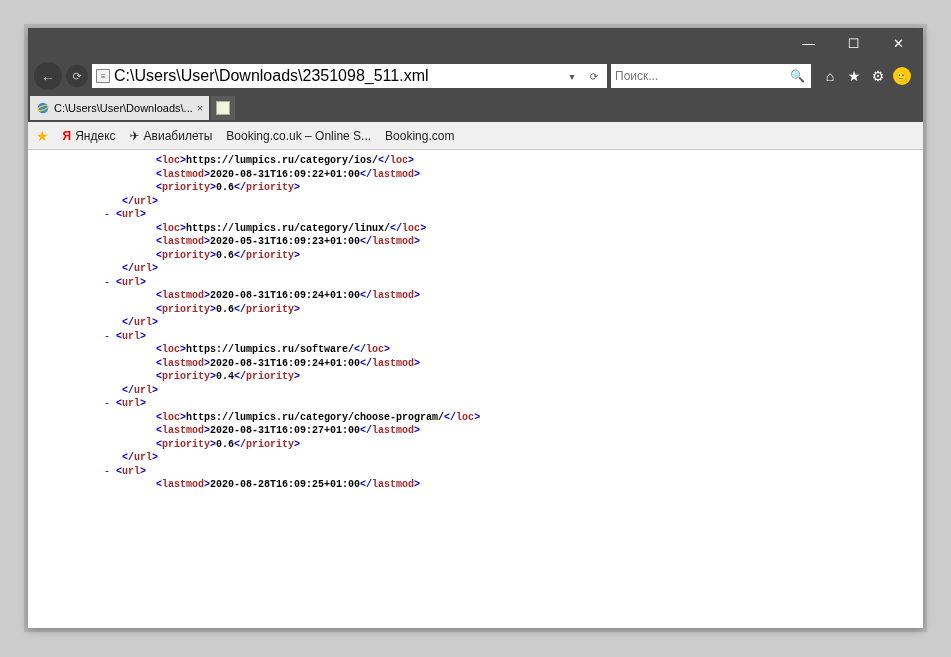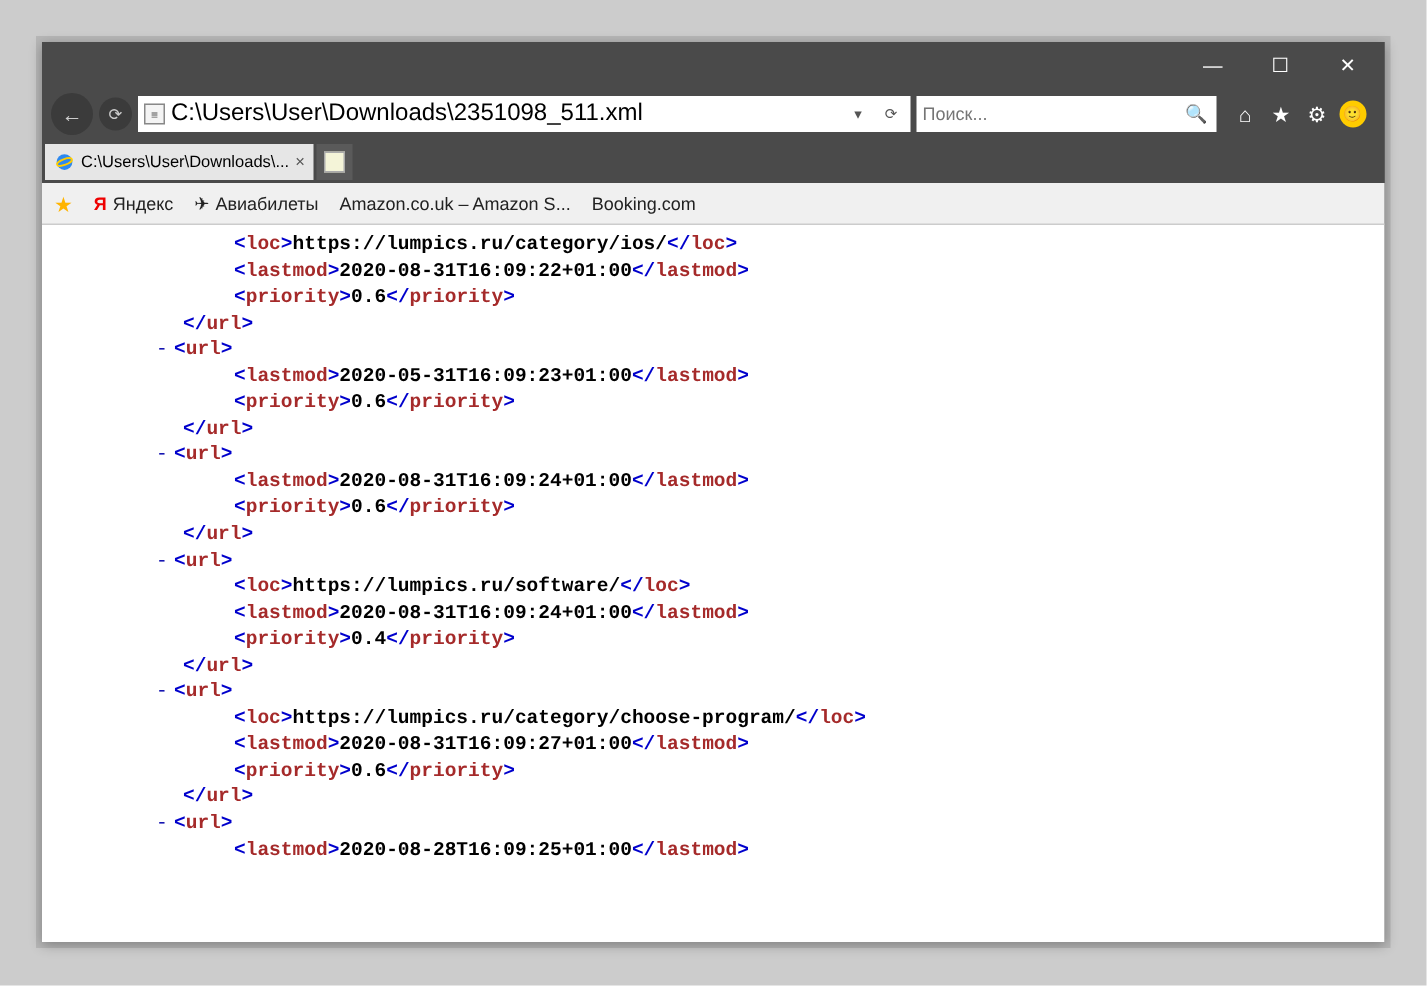--- a/index.html
+++ b/index.html
@@ -138,21 +138,21 @@
       gap: 14px;
       font-size:12px;
     }
     .bm-item{display:flex;align-items:center;gap:4px;cursor:pointer;color:#222;}
     .bm-star{color:#ffb400;font-size:14px;}
     .content {
       flex:1;
       background:#fff;
       overflow-y:scroll;
       font-family: "Courier New", monospace;
-      font-size: 13px;
+      font-size: 10px;
       font-weight: bold;
       line-height: 1.35;
       padding: 4px 8px 4px 8px;
     }
     .content::-webkit-scrollbar{width:16px;}
     .content::-webkit-scrollbar-track{background:#f0f0f0;}
     .content::-webkit-scrollbar-thumb{background:#c0c0c0;border:1px solid #a0a0a0;}
     .xml-indent-2{padding-left:86px;font-family:Liberation Mono, monospace;}
     .xml-indent-3{padding-left:120px;}
     .minus{color:#00a;font-weight:normal;display:inline-block;width:12px;margin-left:-18px;}
@@ -216,33 +216,34 @@
     <span class="bm-star">★</span>
     <div class="bm-item">
       <span style="color:#e00;font-weight:bold;">Я</span>
       <span>Яндекс</span>
     </div>
     <div class="bm-item">
       <span>✈</span>
       <span>Авиабилеты</span>
     </div>
     <div class="bm-item">
-      <span>Amazon.co.uk – Amazon S...</span>
+      <span>Booking.co.uk – Online S...</span>
     </div>
     <div class="bm-item">
       <span>Booking.com</span>
     </div>
   </div>
 
   <div class="content" id="content">
       <div class="xml-indent-3"><span class="punct">&lt;</span><span class="tagname">loc</span><span class="punct">&gt;</span><span class="val">https://lumpics.ru/category/ios/</span><span class="punct">&lt;/</span><span class="tagname">loc</span><span class="punct">&gt;</span></div>
       <div class="xml-indent-3"><span class="punct">&lt;</span><span class="tagname">lastmod</span><span class="punct">&gt;</span><span class="val">2020-08-31T16:09:22+01:00</span><span class="punct">&lt;/</span><span class="tagname">lastmod</span><span class="punct">&gt;</span></div>
       <div class="xml-indent-3"><span class="punct">&lt;</span><span class="tagname">priority</span><span class="punct">&gt;</span><span class="val">0.6</span><span class="punct">&lt;/</span><span class="tagname">priority</span><span class="punct">&gt;</span></div>
       <div class="xml-indent-2"><span class="punct">&lt;/</span><span class="tagname">url</span><span class="punct">&gt;</span></div>
       <div class="xml-indent-2"><span class="minus">-</span><span class="punct">&lt;</span><span class="tagname">url</span><span class="punct">&gt;</span></div>
+      <div class="xml-indent-3"><span class="punct">&lt;</span><span class="tagname">loc</span><span class="punct">&gt;</span><span class="val">https://lumpics.ru/category/linux/</span><span class="punct">&lt;/</span><span class="tagname">loc</span><span class="punct">&gt;</span></div>
       <div class="xml-indent-3"><span class="punct">&lt;</span><span class="tagname">lastmod</span><span class="punct">&gt;</span><span class="val">2020-05-31T16:09:23+01:00</span><span class="punct">&lt;/</span><span class="tagname">lastmod</span><span class="punct">&gt;</span></div>
       <div class="xml-indent-3"><span class="punct">&lt;</span><span class="tagname">priority</span><span class="punct">&gt;</span><span class="val">0.6</span><span class="punct">&lt;/</span><span class="tagname">priority</span><span class="punct">&gt;</span></div>
       <div class="xml-indent-2"><span class="punct">&lt;/</span><span class="tagname">url</span><span class="punct">&gt;</span></div>
       <div class="xml-indent-2"><span class="minus">-</span><span class="punct">&lt;</span><span class="tagname">url</span><span class="punct">&gt;</span></div>
       <div class="xml-indent-3"><span class="punct">&lt;</span><span class="tagname">lastmod</span><span class="punct">&gt;</span><span class="val">2020-08-31T16:09:24+01:00</span><span class="punct">&lt;/</span><span class="tagname">lastmod</span><span class="punct">&gt;</span></div>
       <div class="xml-indent-3"><span class="punct">&lt;</span><span class="tagname">priority</span><span class="punct">&gt;</span><span class="val">0.6</span><span class="punct">&lt;/</span><span class="tagname">priority</span><span class="punct">&gt;</span></div>
       <div class="xml-indent-2"><span class="punct">&lt;/</span><span class="tagname">url</span><span class="punct">&gt;</span></div>
       <div class="xml-indent-2"><span class="minus">-</span><span class="punct">&lt;</span><span class="tagname">url</span><span class="punct">&gt;</span></div>
       <div class="xml-indent-3"><span class="punct">&lt;</span><span class="tagname">loc</span><span class="punct">&gt;</span><span class="val">https://lumpics.ru/software/</span><span class="punct">&lt;/</span><span class="tagname">loc</span><span class="punct">&gt;</span></div>
       <div class="xml-indent-3"><span class="punct">&lt;</span><span class="tagname">lastmod</span><span class="punct">&gt;</span><span class="val">2020-08-31T16:09:24+01:00</span><span class="punct">&lt;/</span><span class="tagname">lastmod</span><span class="punct">&gt;</span></div>

